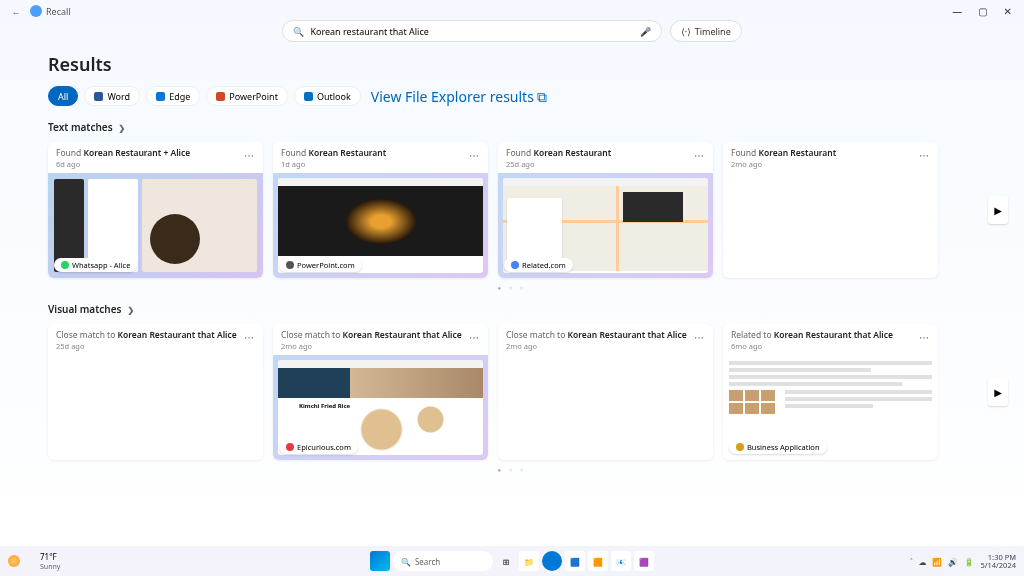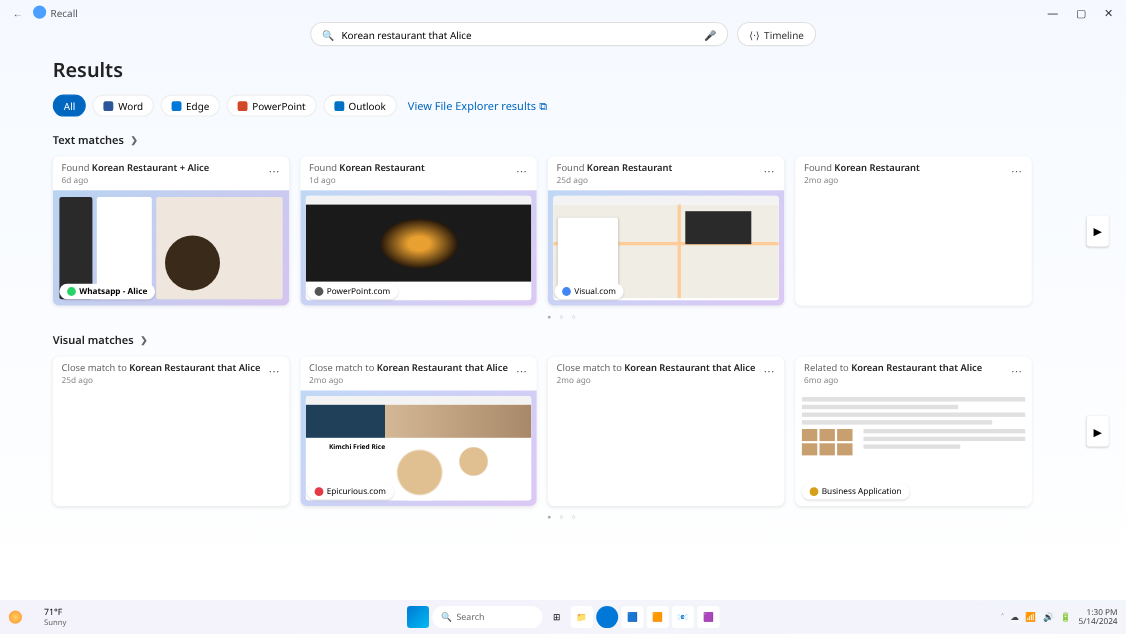--- a/index.html
+++ b/index.html
@@ -23,21 +23,21 @@
 .page-title { font-size: 18px; font-weight: 600; color: #222; margin-bottom: 10px; }
 
 .filter-row { display: flex; align-items: center; gap: 6px; margin-bottom: 14px; }
 .filter-chip { display: flex; align-items: center; gap: 4px; height: 20px; padding: 0 9px; border-radius: 10px; background: #fff; font-size: 9px; border: 1px solid #eee; cursor: pointer; }
 .filter-chip.active { background: #0067c0; color: #fff; border-color: #0067c0; }
 .filter-chip .app-dot { width: 9px; height: 9px; border-radius: 2px; }
 .dot-blue { background: #2b579a; }
 .dot-edge { background: #0078d7; border-radius: 50%; }
 .dot-ppt { background: #d24726; }
 .dot-outlook { background: #0072c6; }
-.link-text { font-size: 10px; color: #0067c0; margin-left: 4px; display: flex; align-items: center; gap: 3px; }
+.link-text { font-size: 14px; color: #0067c0; margin-left: 4px; display: flex; align-items: center; gap: 3px; }
 
 .section-header { display: flex; align-items: center; gap: 6px; font-size: 10px; font-weight: 600; color: #222; margin-bottom: 8px; }
 .section-header .chev { font-size: 8px; color: #666; }
 
 .card-row { display: flex; gap: 10px; position: relative; }
 .card { width: 215px; background: #fff; border-radius: 6px; box-shadow: 0 1px 3px rgba(0,0,0,0.08); overflow: hidden; }
 .card-head { padding: 6px 8px 4px; display: flex; justify-content: space-between; align-items: flex-start; }
 .card-head-text { font-size: 8.5px; line-height: 1.2; }
 .card-head-text .prefix { color: #666; }
 .card-head-text .bold { font-weight: 600; color: #222; }
@@ -45,21 +45,21 @@
 .card-menu { font-size: 10px; color: #555; letter-spacing: 1px; cursor: pointer; }
 .card-thumb { width: 100%; height: 105px; background: #ddd; position: relative; overflow: hidden; }
 .source-chip { position: absolute; bottom: 6px; left: 6px; background: #fff; border-radius: 10px; padding: 2px 7px; font-size: 7.5px; display: flex; align-items: center; gap: 3px; box-shadow: 0 1px 2px rgba(0,0,0,0.15); }
 .source-chip .sdot { width: 8px; height: 8px; border-radius: 50%; }
 
 .carousel-arrow { position: absolute; right: -32px; top: 50%; transform: translateY(-50%); width: 20px; height: 28px; background: #fff; border-radius: 3px; box-shadow: 0 1px 2px rgba(0,0,0,0.15); display: flex; align-items: center; justify-content: center; font-size: 10px; cursor: pointer; }
 
 .dots { text-align: center; font-size: 6px; color: #aaa; letter-spacing: 3px; margin: 6px 0 10px; }
 
 
-.tm-whatsapp { background: linear-gradient(135deg,#b8d4f0,#d4c4f0); display:flex; padding:6px; gap:4px;font-weight:bold; }
+.tm-whatsapp { background: linear-gradient(135deg,#b8d4f0,#d4c4f0); display:flex; padding:6px; gap:4px; }
 .tm-whatsapp .side { width:30px; background:#2a2a2a; border-radius:2px; }
 .tm-whatsapp .list { width:50px; background:#fff; border-radius:2px; }
 .tm-whatsapp .chat { flex:1; background:#efe7dd; border-radius:2px; position:relative; }
 .tm-whatsapp .dish { position:absolute; bottom:8px; left:8px; width:50px; height:50px; border-radius:50%; background:#3a2a1a; }
 
 .tm-browser { background:linear-gradient(135deg,#c0d8f5,#dcc8f5); padding:5px; }
 .tm-browser .bw { background:#fff; height:100%; border-radius:3px; overflow:hidden; }
 .tm-browser .tabs { height:8px; background:#f3f3f3; }
 .tm-stone .hero { height:70px; background:#1a1a1a; display:flex; align-items:center; justify-content:center; }
 .tm-stone .bowl { width:70px; height:45px; background:radial-gradient(ellipse at center,#e8a030 20%,#2a1a0a 70%); border-radius:50%; }
@@ -224,21 +224,21 @@
           <div class="bw">
               <div class="tabs"></div>
               <div class="tm-map" style="height:85px;position:relative">
                 <div class="roads"></div>
                 <div class="panel"></div>
                 <div class="photo"></div>
               </div>
             </div>
           <div class="source-chip">
               <span class="sdot" style="background:#4285f4"></span>
-              <span>Visual.com</span>
+              <span>Related.com</span>
             </div>
         </div>
       </div>
 
       <div class="card">
         <div class="card-head">
           <div>
             <div class="card-head-text"><span class="prefix">Found </span><span class="bold">Korean Restaurant</span></div>
             <div class="card-head-time">2mo ago</div>
           </div>

